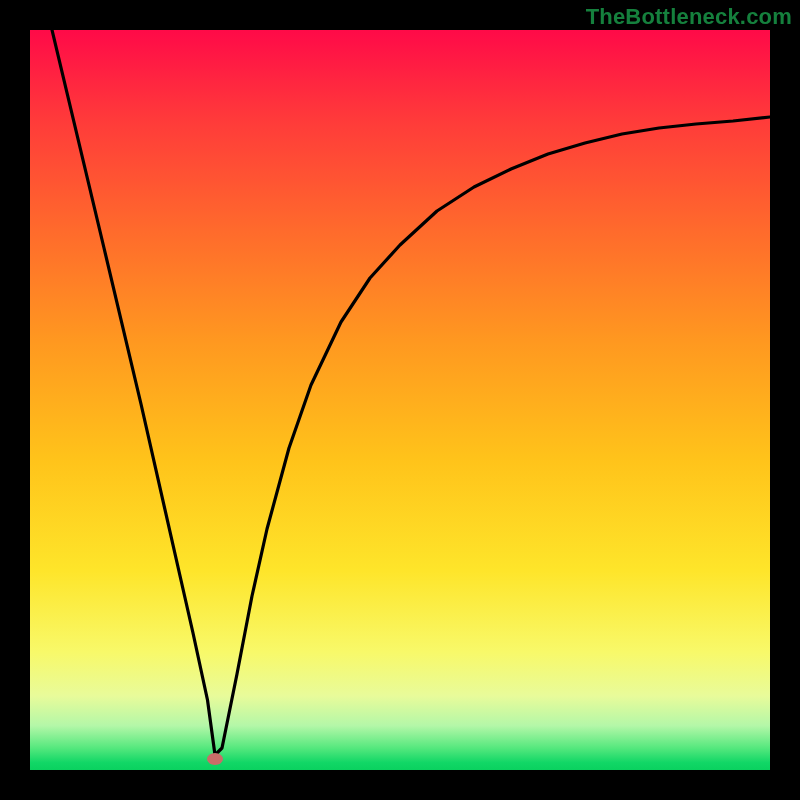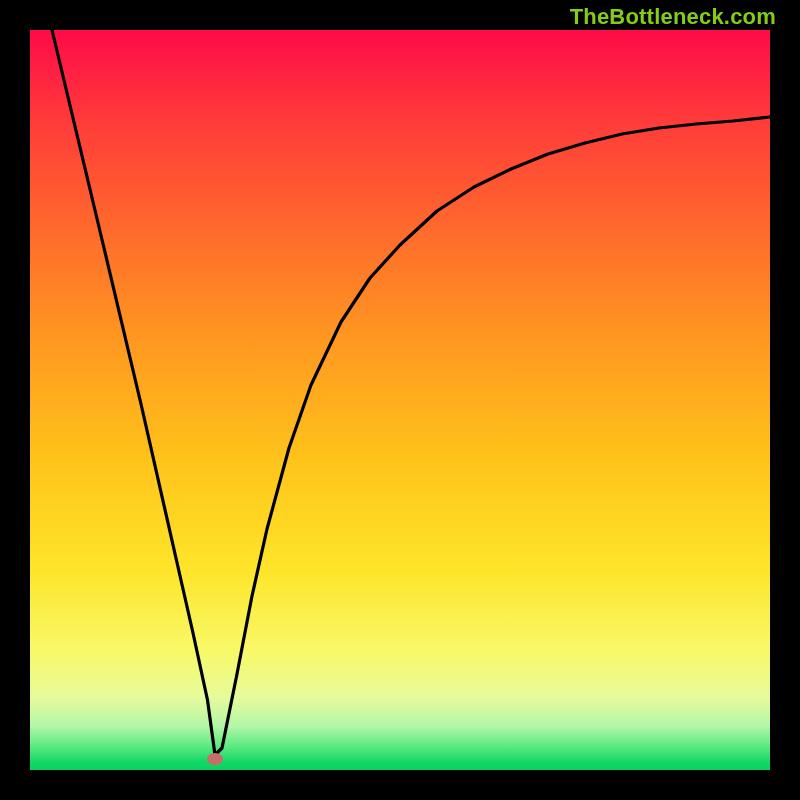--- a/index.html
+++ b/index.html
@@ -41,22 +41,22 @@
   .plot-svg {
     position: absolute;
     left: 0;
     top: 0;
     width: 740px;
     height: 740px;
   }
   .watermark {
     position: absolute;
     top: 4px;
-    right: 24px;
-    color: #84cc16;
+    right: 8px;
+    color: #15803d;
     font-size: 22px;
     font-weight: 600;
     letter-spacing: 0.2px;
     user-select: none;
   }
 </style>
 </head>
 <body>
 
 <div class="frame">

